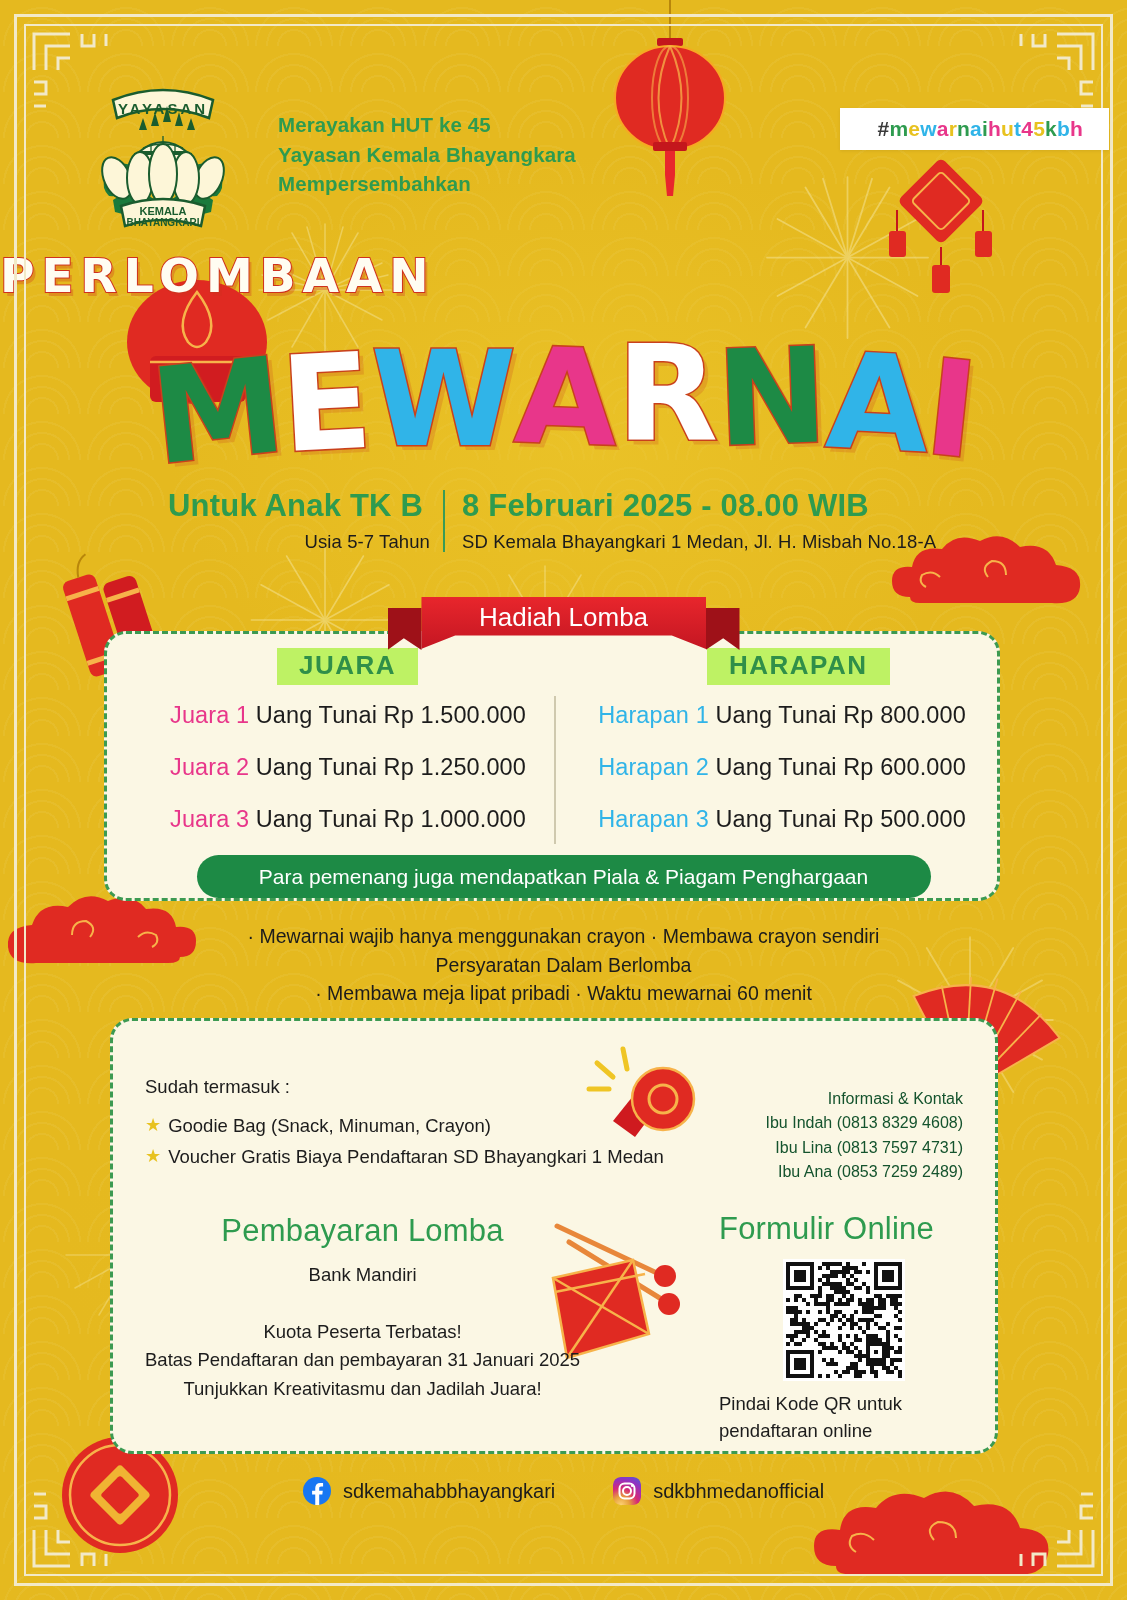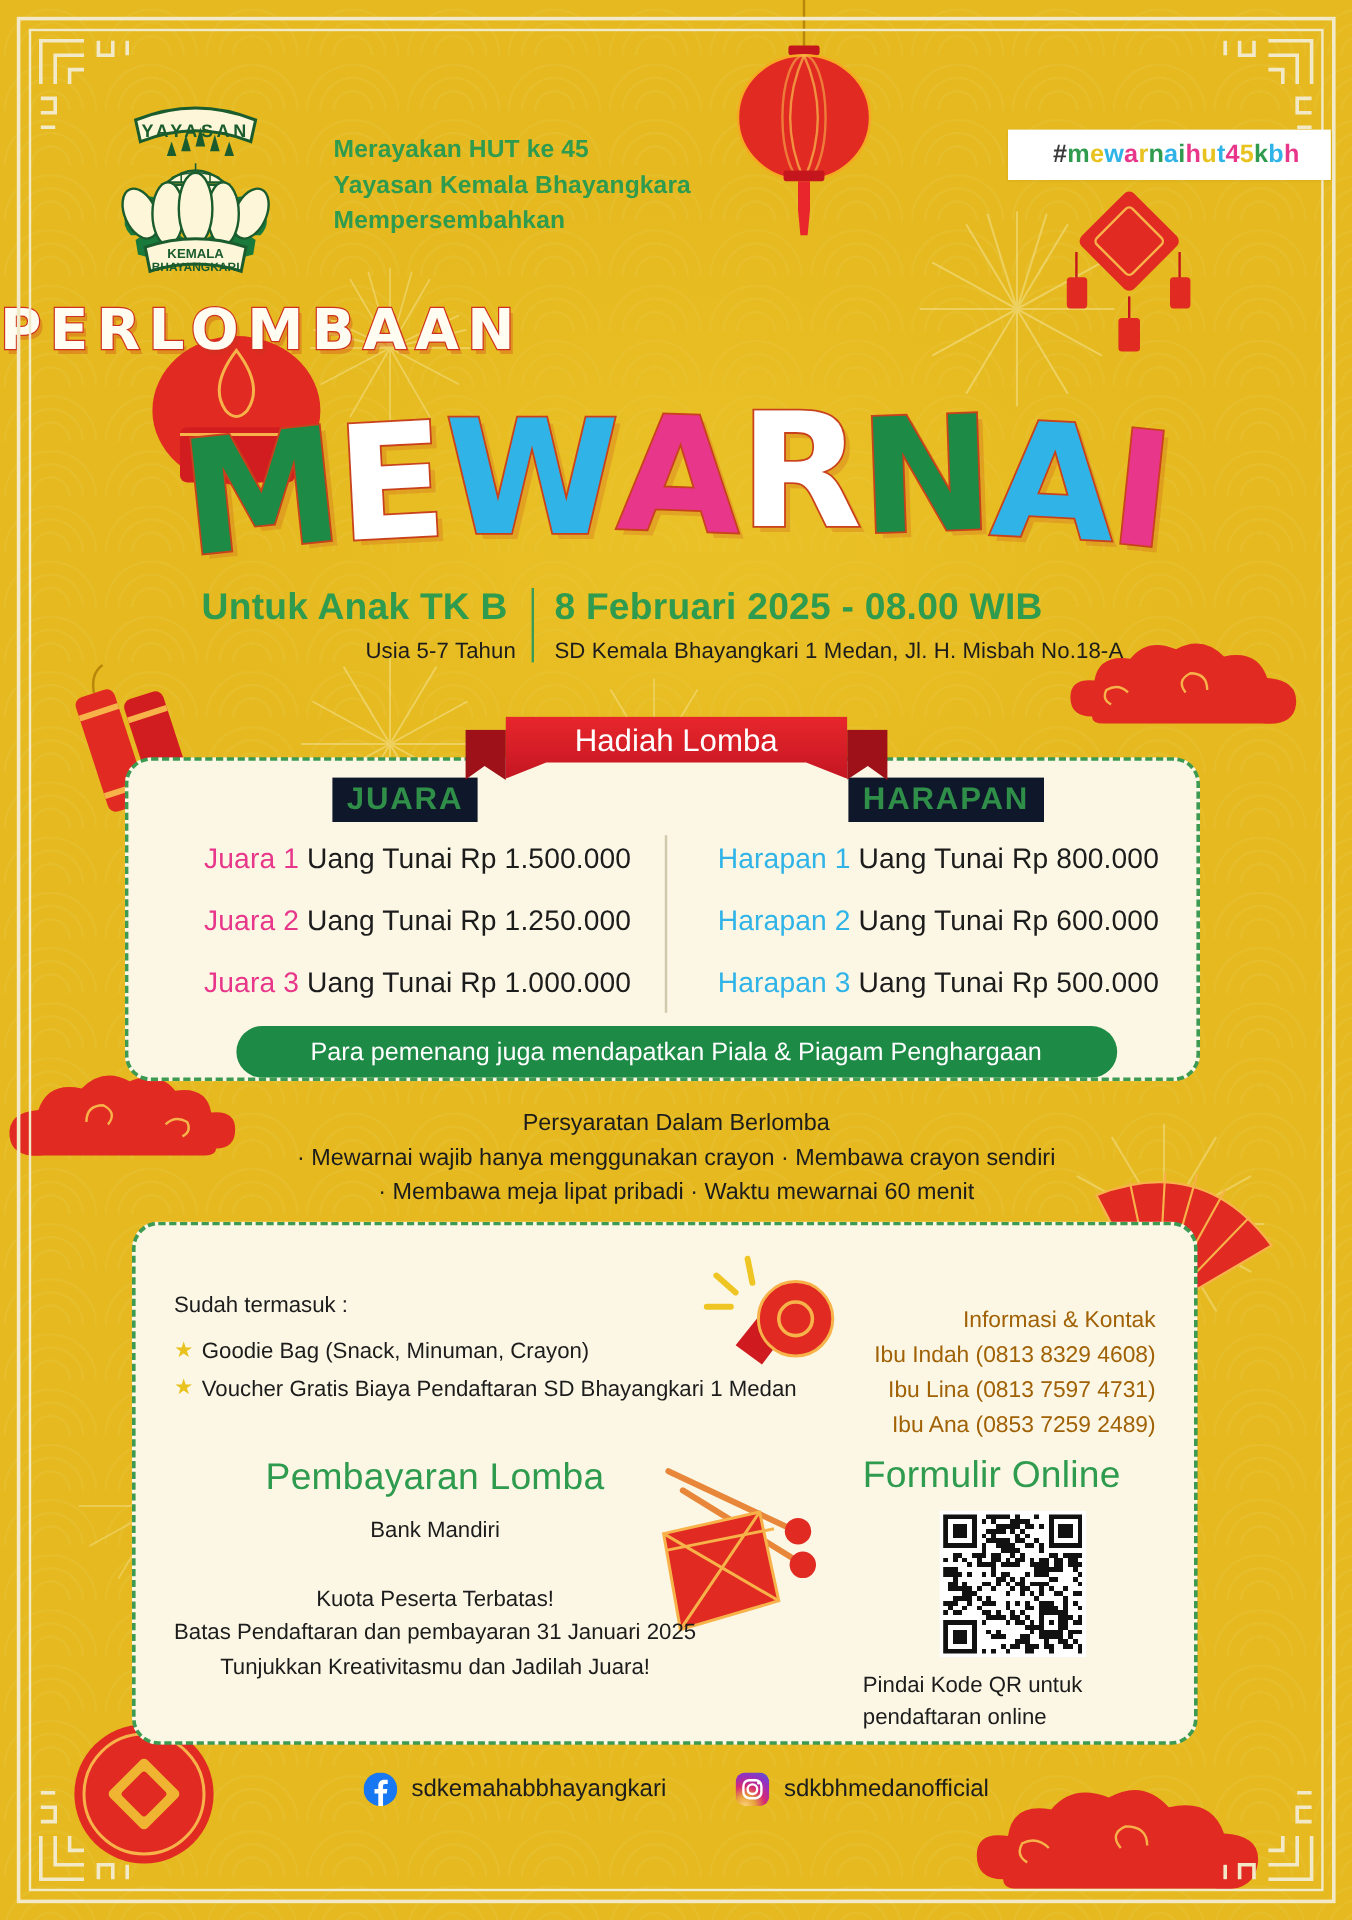--- a/index.html
+++ b/index.html
@@ -136,21 +136,21 @@
 
   
   .prize-card {
     position: absolute; left: 104px; top: 631px; width: 896px; height: 270px;
     background: #fbf7e4; border: 3px dashed #3c9a52;
     border-radius: 22px; z-index: 5;
   }
   .prize-head {
     position: absolute; top: 14px; font-size: 26px; font-weight: 600;
     color: #2f8f49; letter-spacing: 1.5px;
-    background: #0f172a; padding: 2px 12px 4px;
+    background: #bef264; padding: 2px 22px 4px;
   }
   .ph-juara   { left: 170px; }
   .ph-harapan { left: 600px; }
   .prize-col  { position: absolute; top: 68px; }
   .pc-left  { left: 36px;  width: 410px; }
   .pc-right { left: 470px; width: 410px; }
   .prize-vdiv {
     position:absolute; left: 447px; top: 62px; width: 2px; height: 148px;
     background: #cfc9ae;
   }
@@ -184,21 +184,21 @@
   .h-green { color: #2e9b4f; font-size: 31px; font-weight: 500; letter-spacing: .2px; }
   .p-dark  { color: #1c1c1c; font-size: 18.5px; line-height: 1.55; }
 
   .blk-pendaftaran { position: absolute; left: 32px; top: 36px; }
   .incl-list { margin-top: 10px; }
   .incl-list li { list-style: none; display: flex; align-items: flex-start; gap: 7px; margin-top: 3px; }
   .star { color: #e8c21f; font-size: 18px; line-height: 1.5; }
 
   .blk-kontak {
     position: absolute; right: 32px; top: 66px; text-align: right;
-    color: #a16207; font-size: 19px; line-height: 1.52;
+    color: #14532d; font-size: 16px; line-height: 1.52;
   }
 
   .blk-bayar { position: absolute; left: 32px; top: 192px; text-align: center; }
   .bank-lines { margin-top: 12px; }
   .note-lines { margin-top: 28px; }
 
   .blk-form { position: absolute; right: 26px; top: 190px; width: 250px; text-align: left; }
   .qr { width: 122px; height: 122px; margin: 12px auto 10px; background:#fff; padding:3px; }
   .qr svg { display:block; }
   .form-note { color: #1c1c1c; font-size: 18.5px; line-height: 1.45; }
@@ -533,22 +533,22 @@
   <div class="prize-col pc-right" id="prize-col-2">
       <div class="prize-line"><span class="tag-h">Harapan 1 </span><span>Uang Tunai Rp 800.000</span></div>
       <div class="prize-line"><span class="tag-h">Harapan 2 </span><span>Uang Tunai Rp 600.000</span></div>
       <div class="prize-line"><span class="tag-h">Harapan 3 </span><span>Uang Tunai Rp 500.000</span></div>
     </div>
 </div>
 
 <div class="green-pill">Para pemenang juga mendapatkan Piala &amp; Piagam Penghargaan</div>
 
 <div class="reqs">
+  <div>· Mewarnai wajib hanya menggunakan crayon · Membawa crayon sendiri</div>
   <div>Persyaratan Dalam Berlomba</div>
-  <div>· Mewarnai wajib hanya menggunakan crayon · Membawa crayon sendiri</div>
   <div>· Membawa meja lipat pribadi · Waktu mewarnai 60 menit</div>
 </div>
 
 <div class="info-card">
 
   <svg style="position:absolute;left:470px;top:22px;width:118px;height:105px" viewBox="0 0 118 105">
     <g stroke="#efc524" stroke-width="5" stroke-linecap="round">
       <line x1="14" y1="20" x2="30" y2="34"></line>
         <line x1="6" y1="46" x2="26" y2="46"></line>
       <line x1="40" y1="6" x2="44" y2="26"></line>

